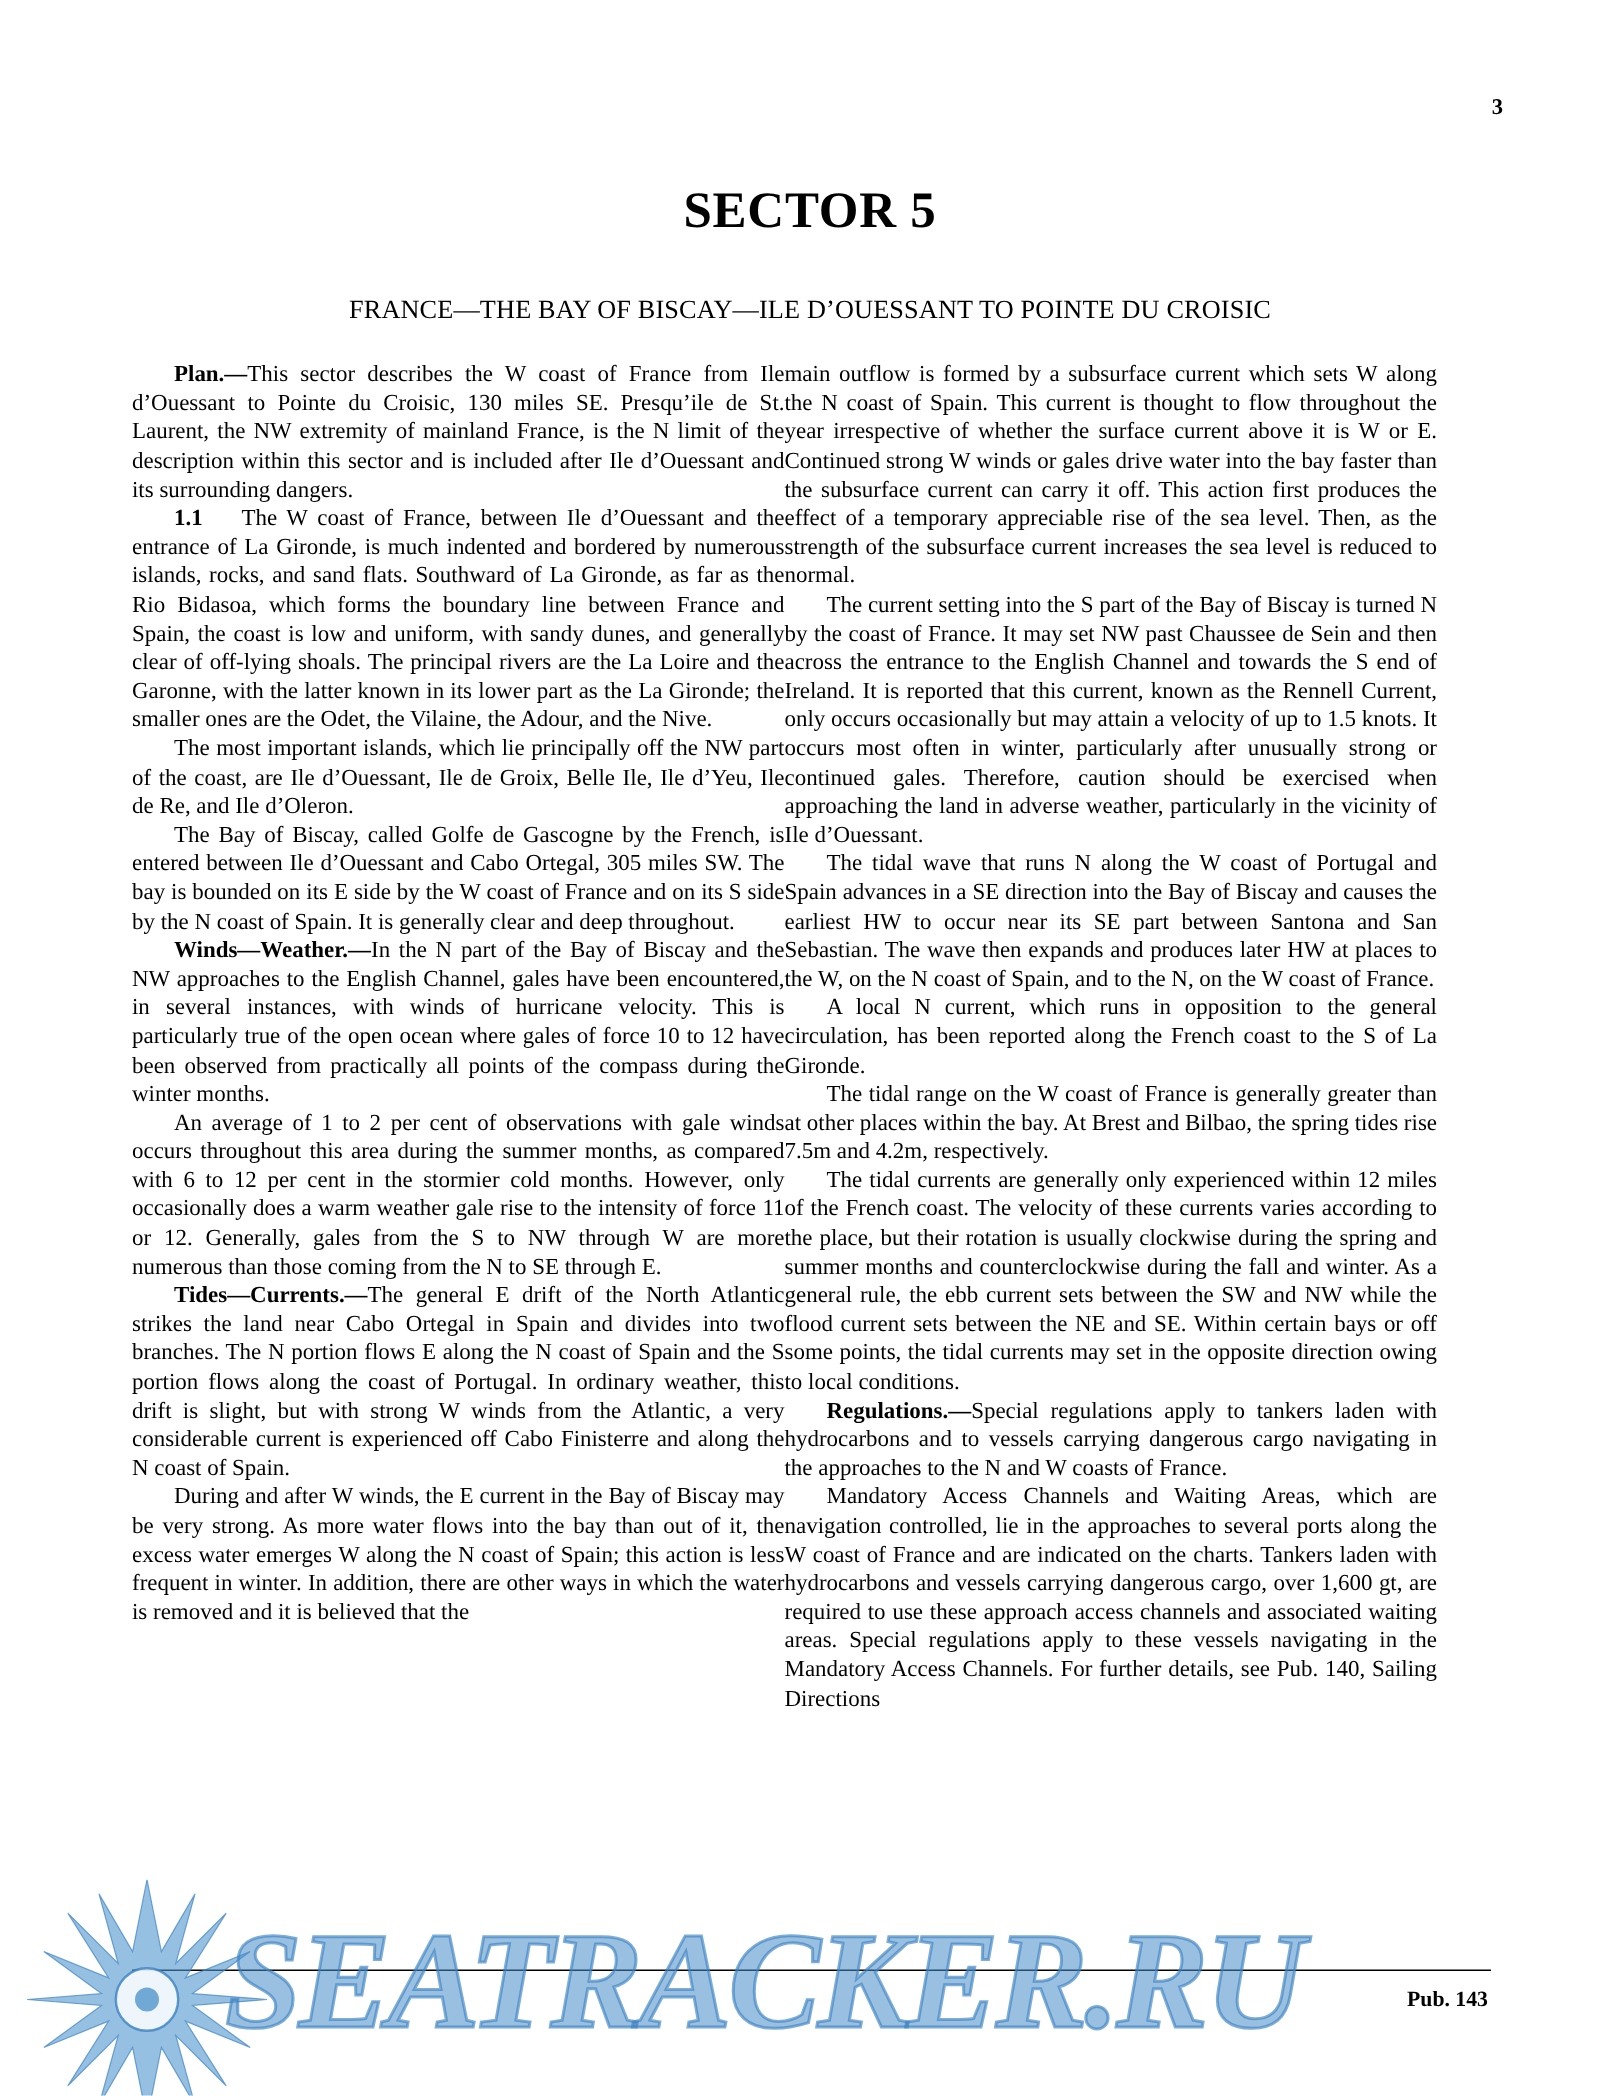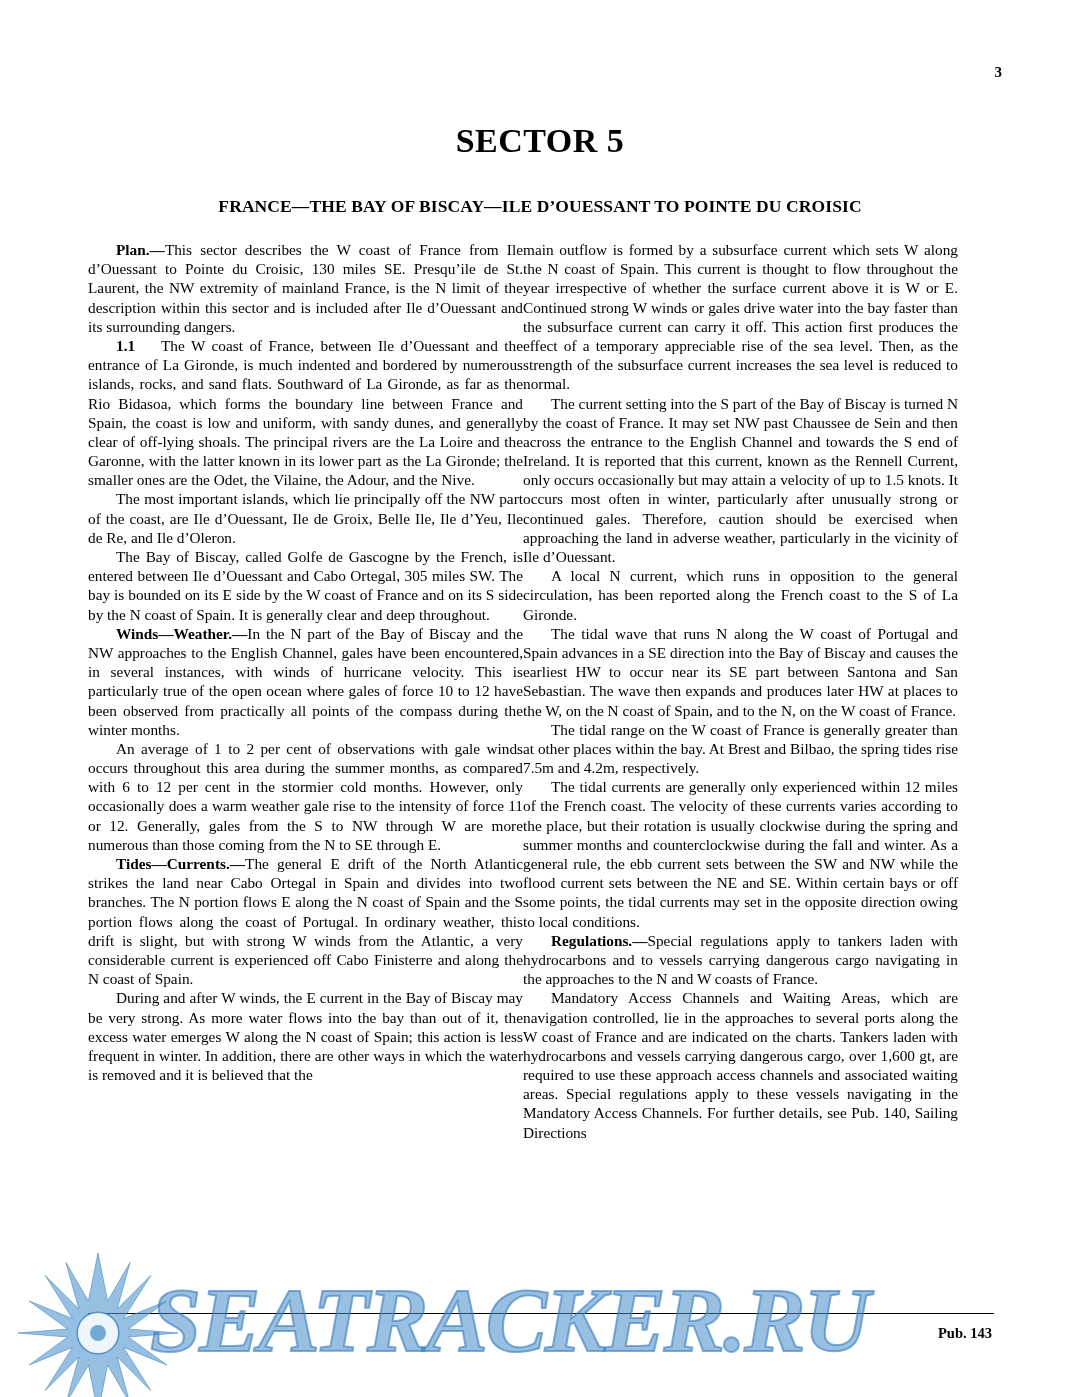--- a/index.html
+++ b/index.html
@@ -39,21 +39,21 @@
     font-size: 34px;
     letter-spacing: 0.5px;
   }
   .sector-subtitle {
     position: absolute;
     top: 196px;
     left: 90px;
     right: 90px;
     text-align: center;
     font-family: "Liberation Serif", serif;
-    font-weight: bold;
+    font-weight: normal;
     font-size: 17.5px;
     letter-spacing: 0.1px;
   }
   .columns {
     position: absolute;
     top: 240px;
     left: 88px;
     width: 906px;
     height: 1060px;
     display: flex;
@@ -164,23 +164,23 @@
       <p>During and after W winds, the E current in the Bay of Biscay may be very strong. As more water flows into the bay than out of it, the excess water emerges W along the N coast of Spain; this action is less frequent in winter. In addition, there are other ways in which the water is removed and it is believed that the</p>
 
     </div>
 
     <div class="col">
 
       <p class="noindent">main outflow is formed by a subsurface current which sets W along the N coast of Spain. This current is thought to flow throughout the year irrespective of whether the surface current above it is W or E. Continued strong W winds or gales drive water into the bay faster than the subsurface current can carry it off. This action first produces the effect of a temporary appreciable rise of the sea level. Then, as the strength of the subsurface current increases the sea level is reduced to normal.</p>
 
       <p>The current setting into the S part of the Bay of Biscay is turned N by the coast of France. It may set NW past Chaussee de Sein and then across the entrance to the English Channel and towards the S end of Ireland. It is reported that this current, known as the Rennell Current, only occurs occasionally but may attain a velocity of up to 1.5 knots. It occurs most often in winter, particularly after unusually strong or continued gales. Therefore, caution should be exercised when approaching the land in adverse weather, particularly in the vicinity of Ile d’Ouessant.</p>
 
+      <p>The tidal wave that runs N along the W coast of Portugal and Spain advances in a SE direction into the Bay of Biscay and causes the earliest HW to occur near its SE part between Santona and San Sebastian. The wave then expands and produces later HW at places to the W, on the N coast of Spain, and to the N, on the W coast of France.</p>
+
       <p>A local N current, which runs in opposition to the general circulation, has been reported along the French coast to the S of La Gironde.</p>
-
-      <p>The tidal wave that runs N along the W coast of Portugal and Spain advances in a SE direction into the Bay of Biscay and causes the earliest HW to occur near its SE part between Santona and San Sebastian. The wave then expands and produces later HW at places to the W, on the N coast of Spain, and to the N, on the W coast of France.</p>
 
       <p>The tidal range on the W coast of France is generally greater than at other places within the bay. At Brest and Bilbao, the spring tides rise 7.5m and 4.2m, respectively.</p>
 
 
       <p>The tidal currents are generally only experienced within 12 miles of the French coast. The velocity of these currents varies according to the place, but their rotation is usually clockwise during the spring and summer months and counterclockwise during the fall and winter. As a general rule, the ebb current sets between the SW and NW while the flood current sets between the NE and SE. Within certain bays or off some points, the tidal currents may set in the opposite direction owing to local conditions.</p>
 
       <p><span class="lead">Regulations.—</span><span>Special regulations apply to tankers laden with hydrocarbons and to vessels carrying dangerous cargo navigating in the approaches to the N and W coasts of France.</span></p>
 
       <p>Mandatory Access Channels and Waiting Areas, which are navigation controlled, lie in the approaches to several ports along the W coast of France and are indicated on the charts. Tankers laden with hydrocarbons and vessels carrying dangerous cargo, over 1,600 gt, are required to use these approach access channels and associated waiting areas. Special regulations apply to these vessels navigating in the Mandatory Access Channels. For further details, see Pub. 140, Sailing Directions</p>
 

